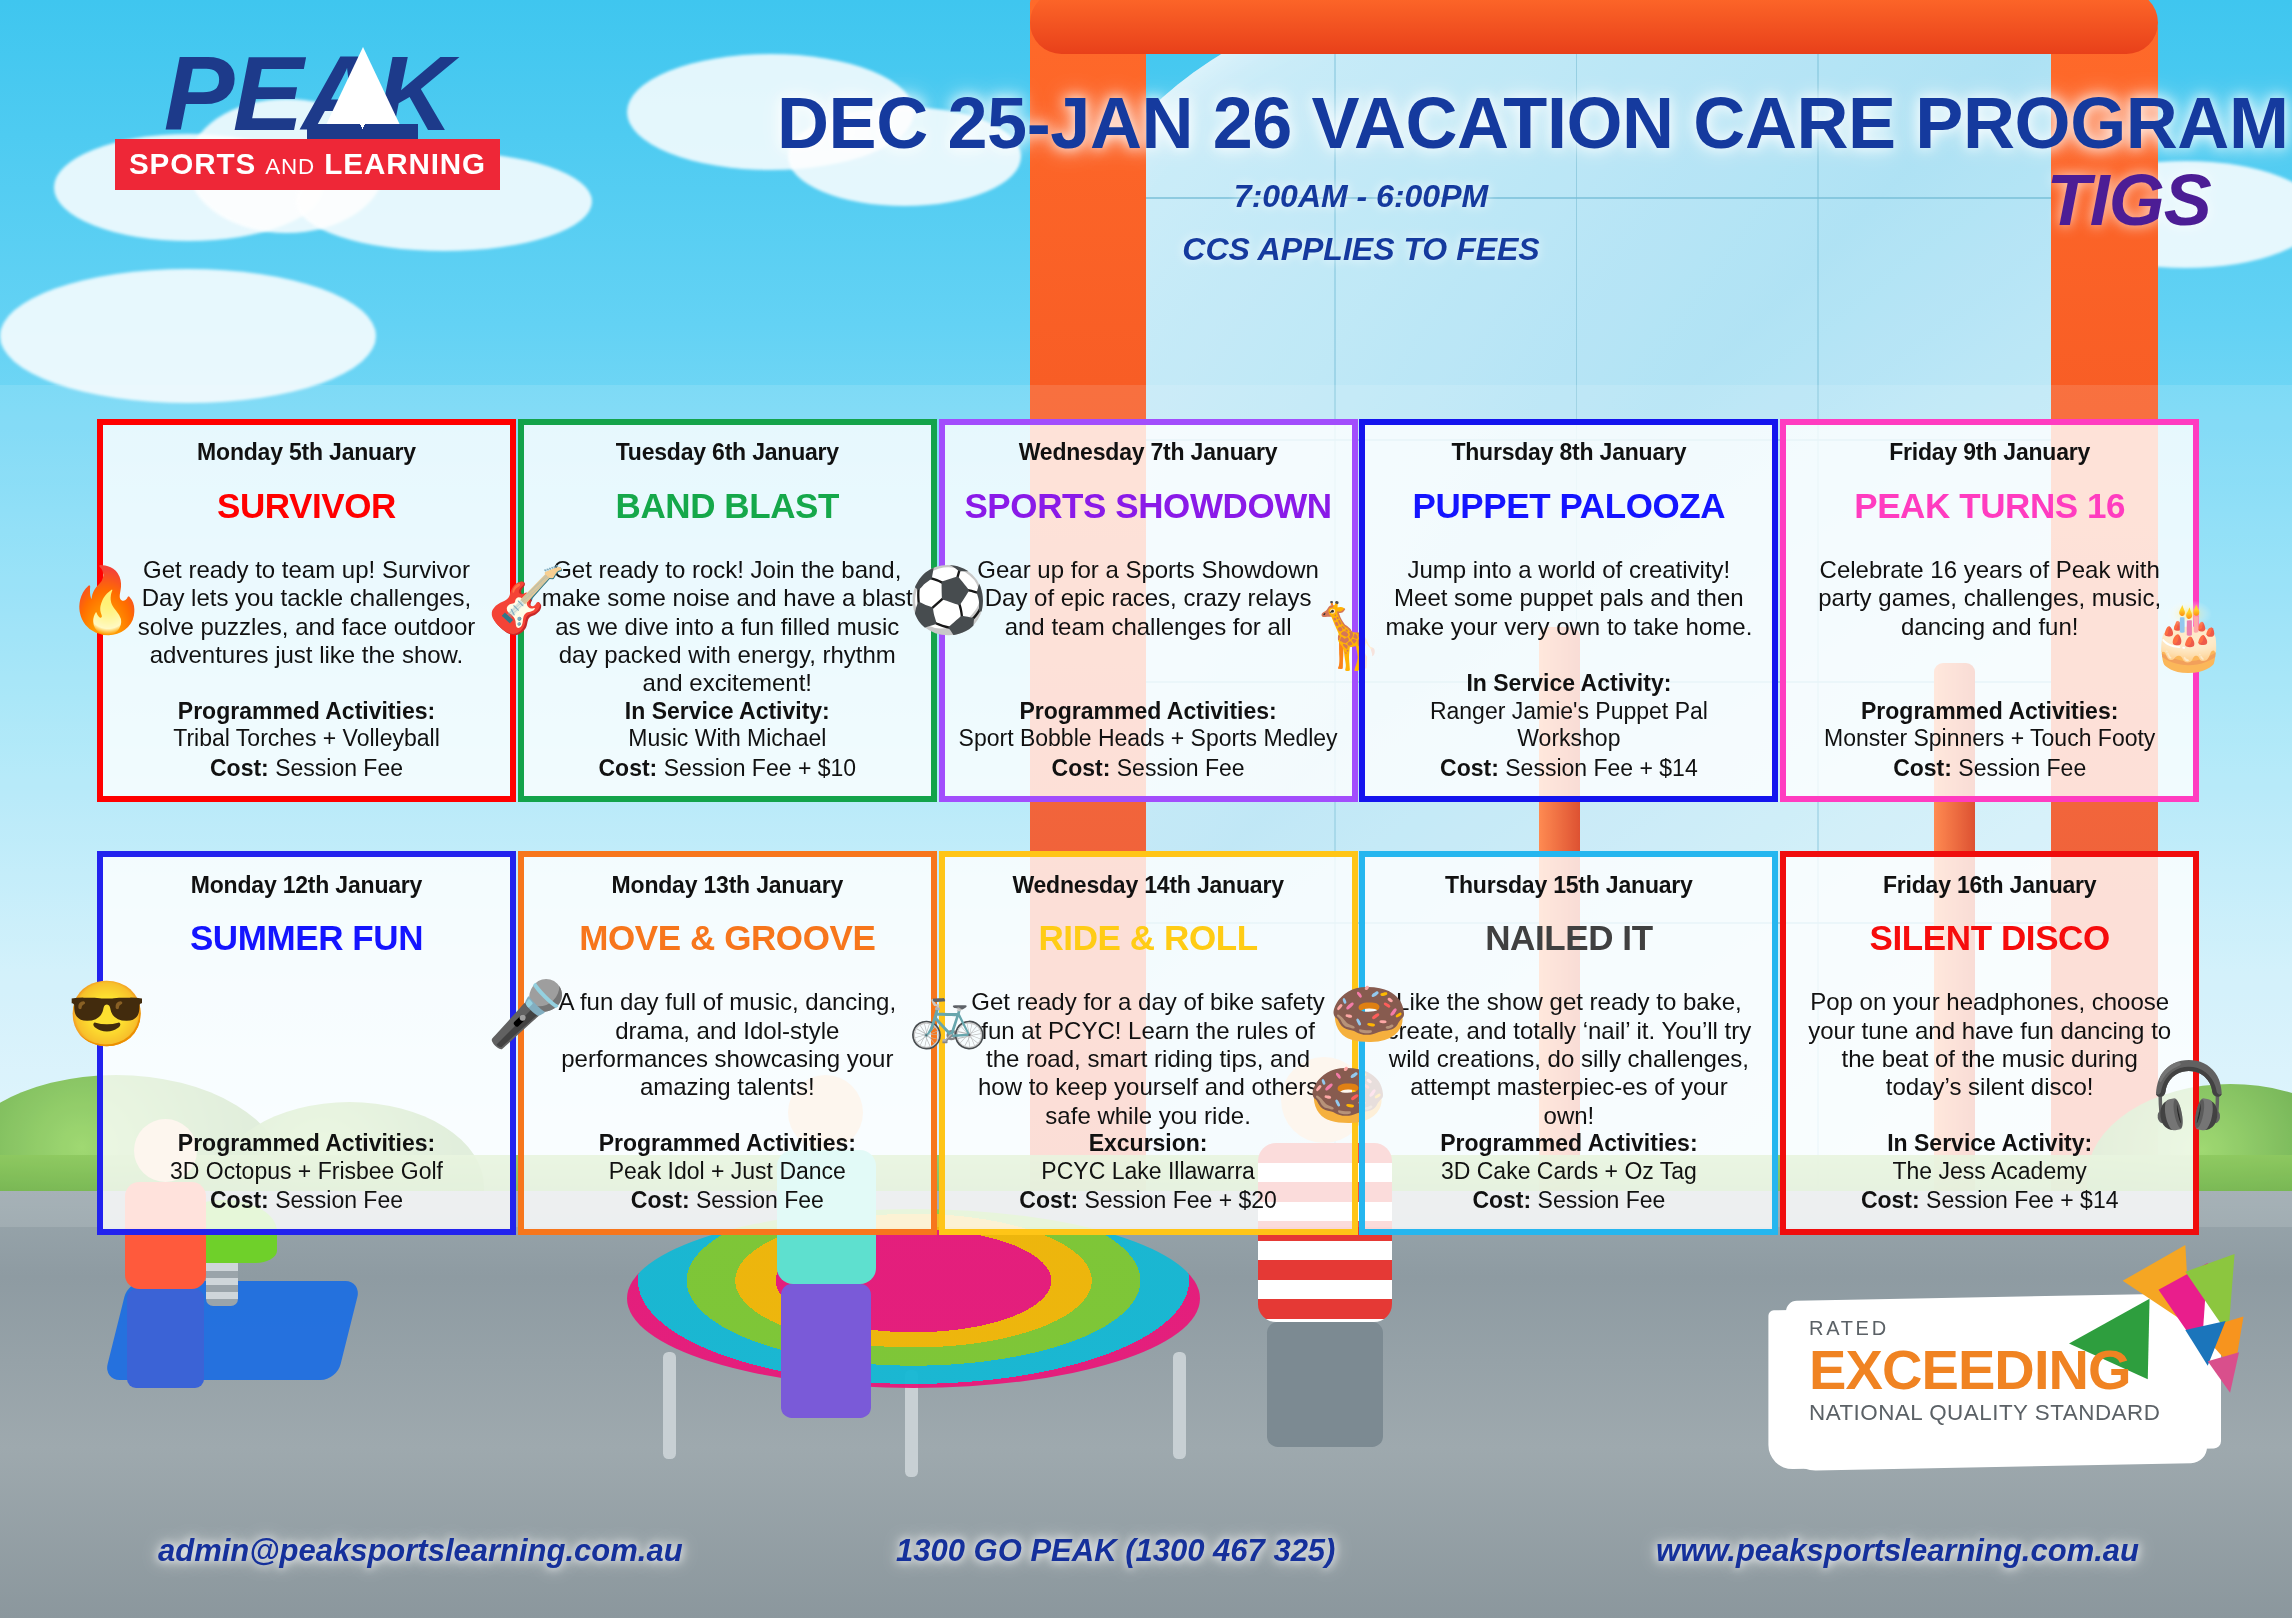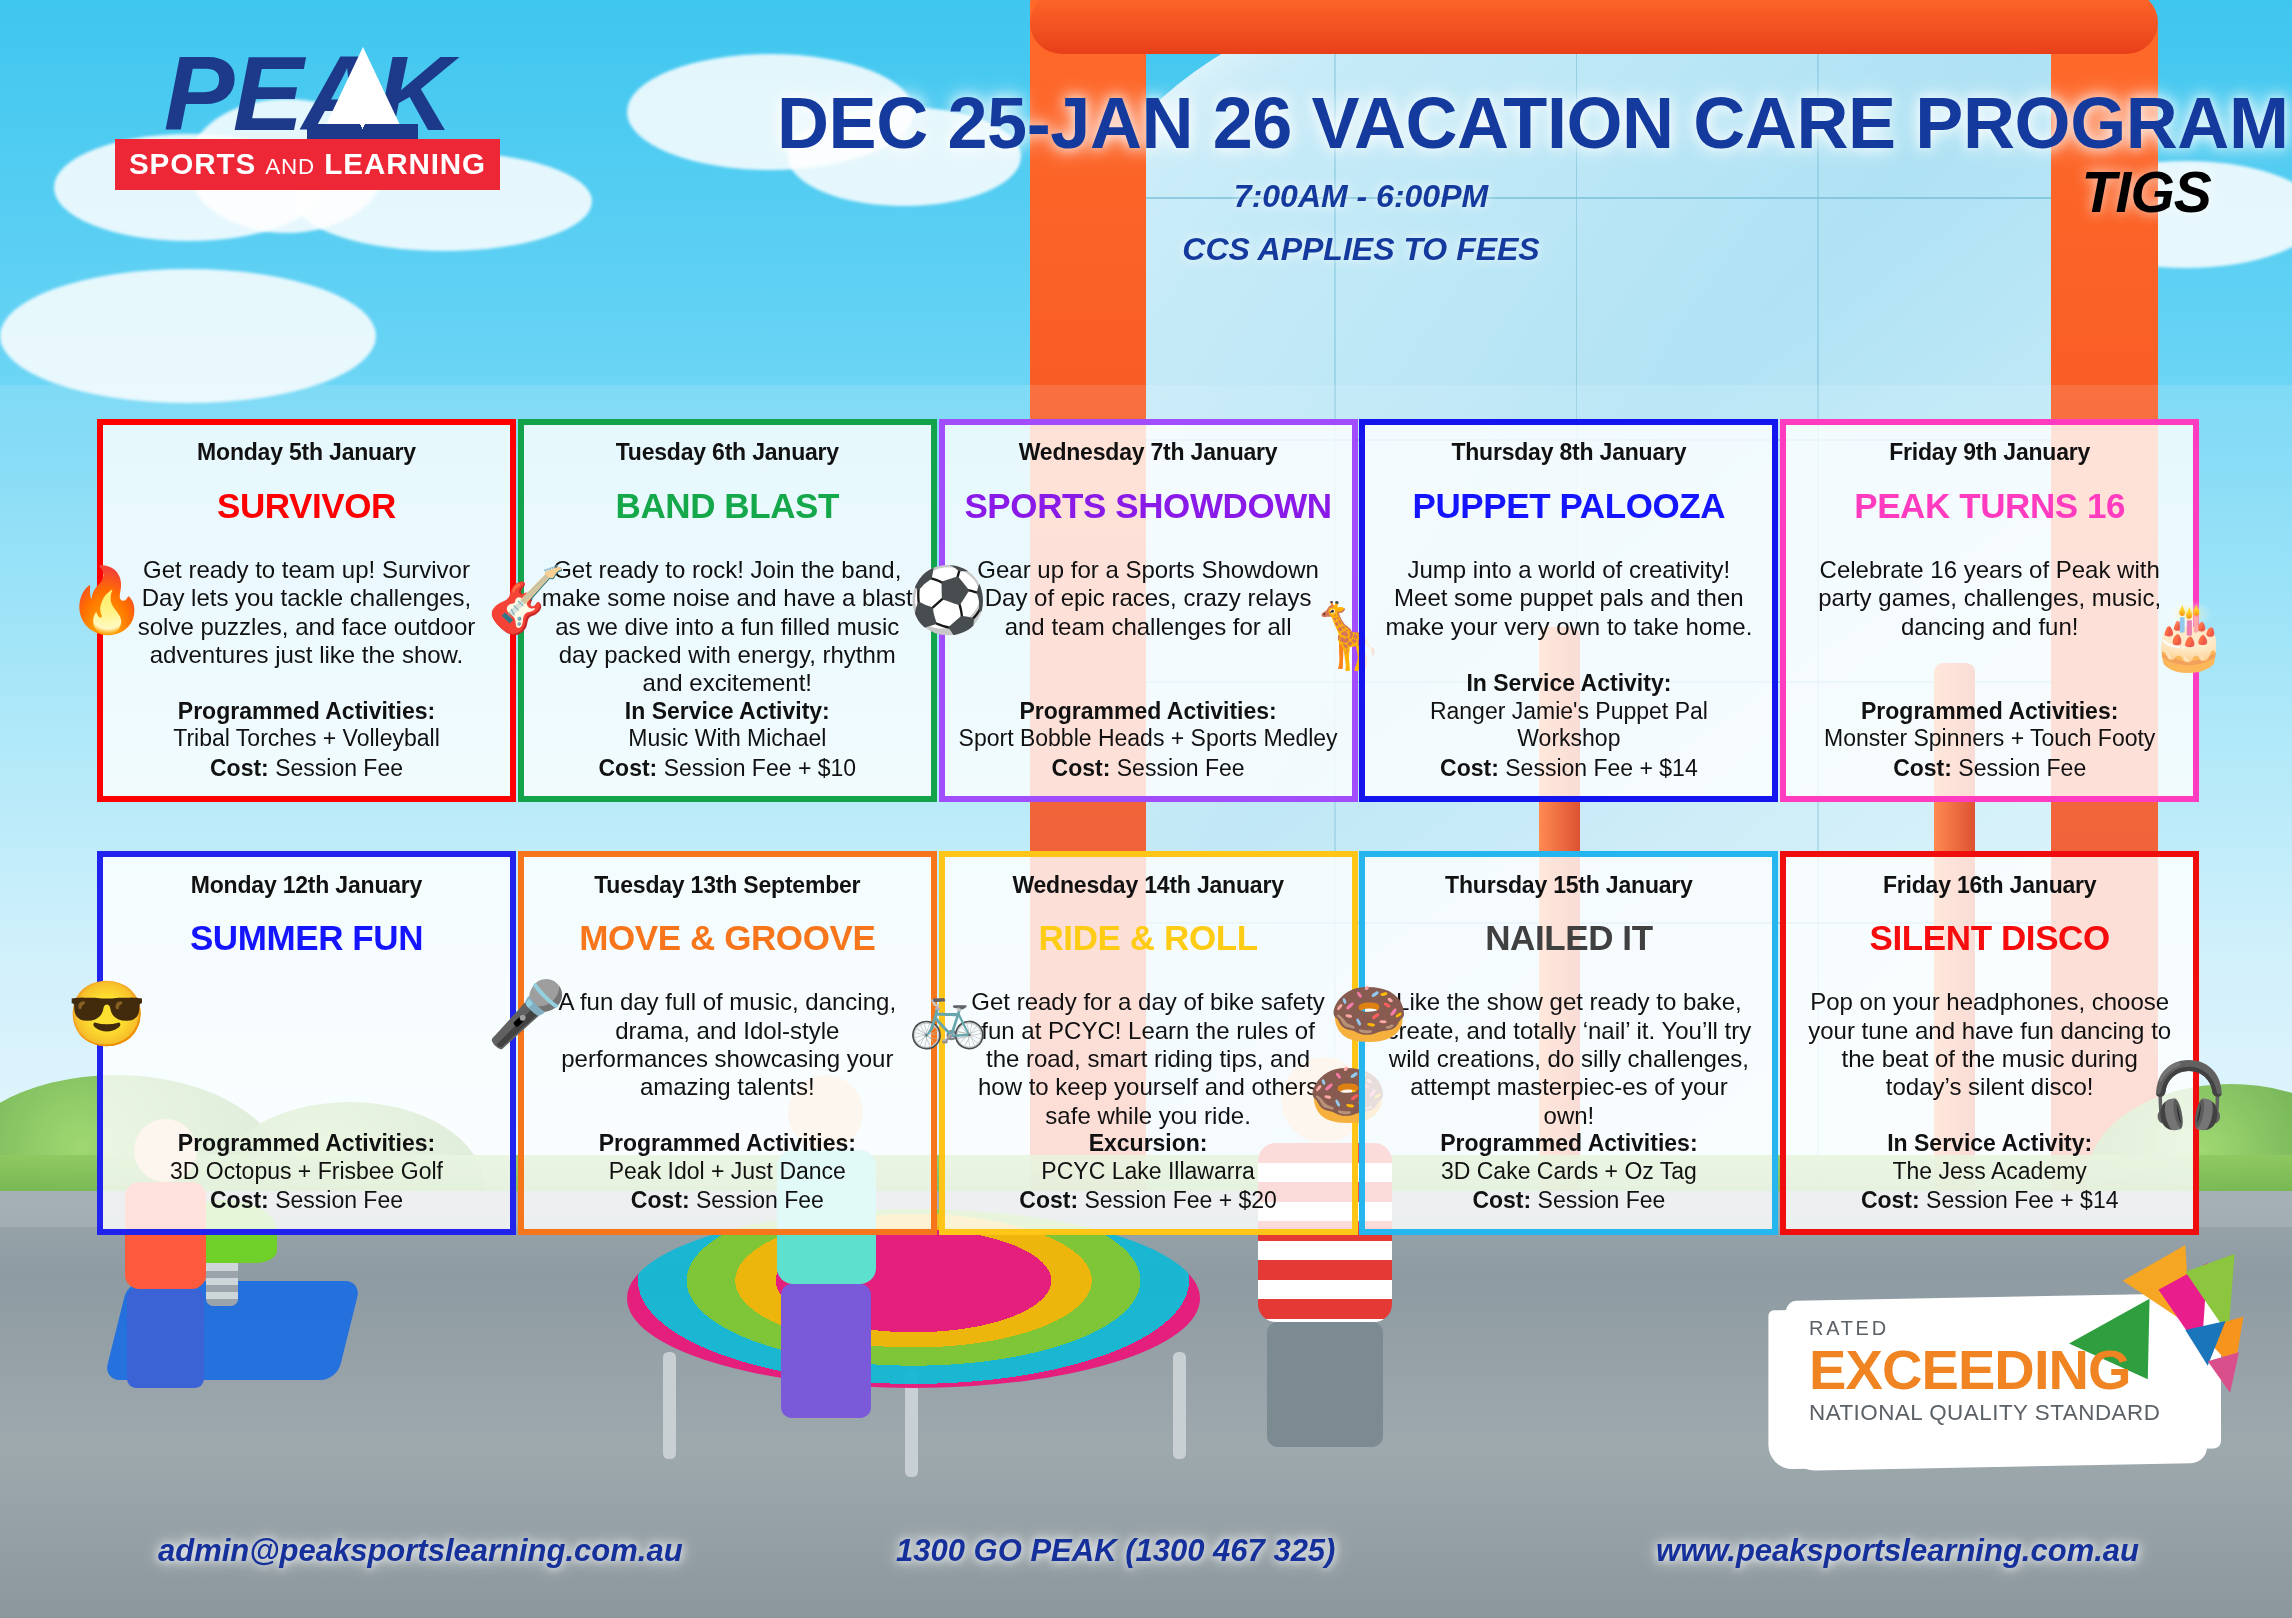--- a/index.html
+++ b/index.html
@@ -115,21 +115,21 @@
   .prog-hours {
     margin-top:14.3px; font-size:32px; font-weight:700; font-style:italic; color:#153a9e;
     text-shadow:0 0 10.7px rgba(255,255,255,.9);
   }
   .prog-ccs {
     margin-top:16px; font-size:32px; font-weight:700; font-style:italic; color:#153a9e;
     text-shadow:0 0 10.7px rgba(255,255,255,.9);
   }
   .site-code {
     position:absolute; right:82px; top:159px;
-    font-size:57px; font-weight:700; font-style:italic; color:#000000;
+    font-size:72px; font-weight:700; font-style:italic; color:#4c1d95;
     text-shadow:0 0 14.3px rgba(255,255,255,.85);
     letter-spacing:-0.9px;
     margin-left:12px;
   }
 
   
   .grid {
     position:absolute; left:97px; top:419px; width:2110px;
     display:grid; grid-template-columns: repeat(5, 419px);
     column-gap: 1.8px; row-gap: 49px;
@@ -339,21 +339,21 @@
     <div class="date">Monday 12th January</div>
     <div class="theme" style="color:#1414ff">SUMMER FUN</div>
     <div class="foot">
       <span class="lbl">Programmed Activities:</span>
       <span class="val">3D Octopus + Frisbee Golf</span>
       <span class="cost"><b>Cost:</b> <span>Session Fee</span></span>
     </div>
     </div>
     <div class="card tall" style="border-color: rgb(247, 118, 28);">
     <span class="deco l" style="top:125px">🎤</span>
-    <div class="date">Tuesday 13th September</div>
+    <div class="date">Monday 13th January</div>
     <div class="theme" style="color:#f7761c">MOVE &amp; GROOVE</div>
     <div class="desc">A fun day full of music, dancing, drama, and Idol-style performances showcasing your amazing talents!</div>
     <div class="foot">
       <span class="lbl">Programmed Activities:</span>
       <span class="val">Peak Idol + Just Dance</span>
       <span class="cost"><b>Cost:</b> <span>Session Fee</span></span>
     </div>
     </div>
     <div class="card tall" style="border-color: rgb(255, 197, 23);">
     <span class="deco l" style="top:125px">🚲</span>

